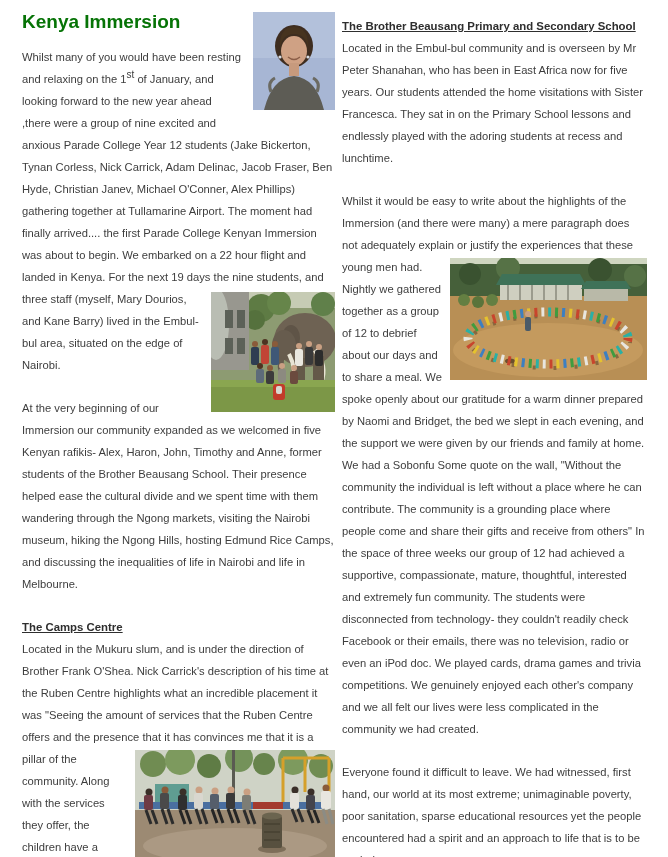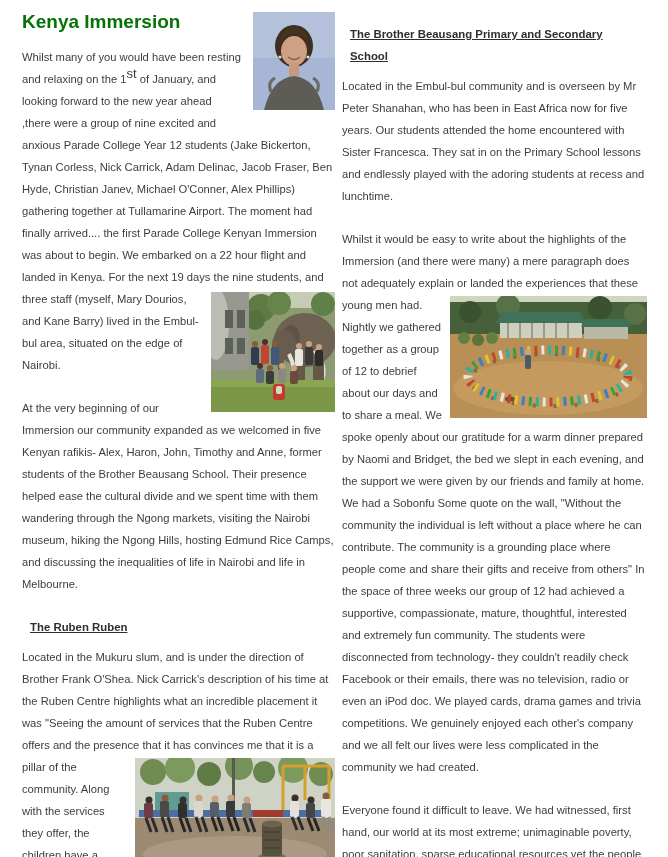--- a/index.html
+++ b/index.html
@@ -5,25 +5,25 @@
   html,body{margin:0;padding:0;background:#ffffff;}
   .page{
     width:668px;height:857px;box-sizing:border-box;
     padding:8px 7px 0 22px;display:flex;gap:7px;overflow:hidden;
     font-family:"Liberation Sans", sans-serif;color:#3d3d3d;background:#ffffff;
   }
   .col{box-sizing:border-box;}
   .col.left{width:313px;flex:0 0 313px;}
   .col.right{width:305px;flex:0 0 305px;padding-top:7px;}
   h1.title{font-size:19px;line-height:24px;margin:2px 0 12px 0;color:#067306;font-weight:bold;}
-  h2.sub{font-size:11.4px;line-height:22px;margin:8px;color:#2e2e2e;font-weight:bold;text-decoration:underline;clear:none;}
+  h2.sub{font-size:11.4px;line-height:22px;margin:0;color:#2e2e2e;font-weight:bold;text-decoration:underline;clear:none;}
   p.body{font-size:11.2px;line-height:22px;margin:0 0 21px 0;text-align:left;}
   p.body:last-child{margin-bottom:0;}
   .i{}
-  sup{font-size:13px;vertical-align:super;line-height:0;}
+  sup{font-size:10px;vertical-align:super;line-height:0;}
   .photo{display:block;float:right;overflow:hidden;}
   .photo svg{display:block;}
   .f-portrait{width:82px;height:98px;margin:4px 0 10px 10px;}
   .f-elephant{width:124px;height:120px;margin:4px 0 4px 8px;}
   .f-sitting{width:200px;height:107px;margin:2px 0 4px 8px;}
   .f-circle{width:197px;height:122px;margin:2px 0 6px 8px;}
 </style>
 </head>
 <body>
 
@@ -96,21 +96,21 @@
               <rect x="79" y="79" width="8" height="13" rx="2" fill="#6b4a3e"></rect>
           <rect x="62" y="92" width="12" height="16" rx="3" fill="#c23b2a"></rect>
           <rect x="65" y="94" width="6" height="8" rx="2" fill="#d8d8d0"></rect>
         </g>
       </svg>
         </span><span>the nine students, and three staff (myself, Mary Dourios, and Kane Barry) lived in the Embul-bul area, situated on the edge of Nairobi.</span></p>
 
     <p class="body">At the very beginning of our Immersion our community expanded as we welcomed in five Kenyan rafikis-  Alex, Haron, John, Timothy and Anne, former students of the Brother Beausang School.  Their presence helped ease the cultural divide and we spent time with them wandering through the Ngong markets, visiting the Nairobi museum, hiking the Ngong Hills, hosting Edmund Rice Camps, and discussing the inequalities of life in Nairobi and life in Melbourne.</p>
 
 
-    <h2 class="sub">The Ruben Ruben</h2>
+    <h2 class="sub">The Camps Centre</h2>
     <p class="body"><span>Located in the Mukuru slum, and is under the direction of Brother Frank O'Shea. Nick Carrick's description of his time at the Ruben Centre highlights what an incredible placement it was </span><span class="i">"Seeing the amount of services that the Ruben Centre offers and the presence that it has convinces me that it is a </span><span class="photo f-sitting" aria-label="Students seated in a circle at the Ruben Centre">
           <svg width="200" height="107" viewBox="0 0 200 107" xmlns="http://www.w3.org/2000/svg">
         <rect width="200" height="107" fill="#cfd3c6"></rect>
         <circle cx="18" cy="14" r="13" fill="#708c52"></circle>
         <circle cx="45" cy="10" r="15" fill="#7d9a5e"></circle>
         <circle cx="74" cy="16" r="12" fill="#5f7c45"></circle>
         <circle cx="104" cy="8" r="14" fill="#74925a"></circle>
         <circle cx="129" cy="14" r="11" fill="#67844c"></circle>
         <circle cx="158" cy="10" r="15" fill="#7d9a5e"></circle>
         <circle cx="186" cy="16" r="12" fill="#708c52"></circle>
@@ -158,23 +158,23 @@
         <ellipse cx="137" cy="66" rx="10" ry="3.5" fill="#6b644f"></ellipse>
         <path d="M129 74 H145 M129 82 H145 M129 90 H145" stroke="#4a4434" stroke-width="2"></path>
       </svg>
         </span><span class="i">pillar of the community.  Along with the services they offer, the children have a sense of spirit that leads me to believe they are true spirit of Africa."</span></p>
 
   </div>
 
   <div class="col right">
 
     <h2 class="sub">The Brother Beausang Primary and Secondary School</h2>
-    <p class="body">Located in the Embul-bul community and is overseen by Mr Peter Shanahan, who has been in East Africa now for five years. Our students attended the home encountered with Sister Francesca. They sat in on the Primary School lessons and endlessly played with the adoring students at recess and lunchtime.</p>
-
-    <p class="body"><span>Whilst it would be easy to write about the highlights of the Immersion (and there were many) a mere paragraph does not adequately explain or landed the experiences that these young </span><span class="photo f-circle" aria-label="Circle of people holding hands at the Brother Beausang School">
+    <p class="body">Located in the Embul-bul community and is overseen by Mr Peter Shanahan, who has been in East Africa now for five years. Our students attended the home visitations with Sister Francesca. They sat in on the Primary School lessons and endlessly played with the adoring students at recess and lunchtime.</p>
+
+    <p class="body"><span>Whilst it would be easy to write about the highlights of the Immersion (and there were many) a mere paragraph does not adequately explain or justify the experiences that these young </span><span class="photo f-circle" aria-label="Circle of people holding hands at the Brother Beausang School">
           <svg width="197" height="122" viewBox="0 0 197 122" xmlns="http://www.w3.org/2000/svg">
         <rect width="197" height="122" fill="#b88f55"></rect>
         <rect width="197" height="14" fill="#cfd6c0"></rect>
         <rect y="6" width="197" height="32" fill="#46603a"></rect>
         <circle cx="20" cy="16" r="11" fill="#3a5230"></circle>
         <circle cx="58" cy="10" r="12" fill="#567246"></circle>
         <circle cx="150" cy="12" r="12" fill="#3a5230"></circle>
         <circle cx="185" cy="18" r="11" fill="#567246"></circle>
         <polygon points="52,16 130,16 136,27 46,27" fill="#3f7258"></polygon>
         <rect x="50" y="27" width="82" height="15" fill="#cfcfc0"></rect>

